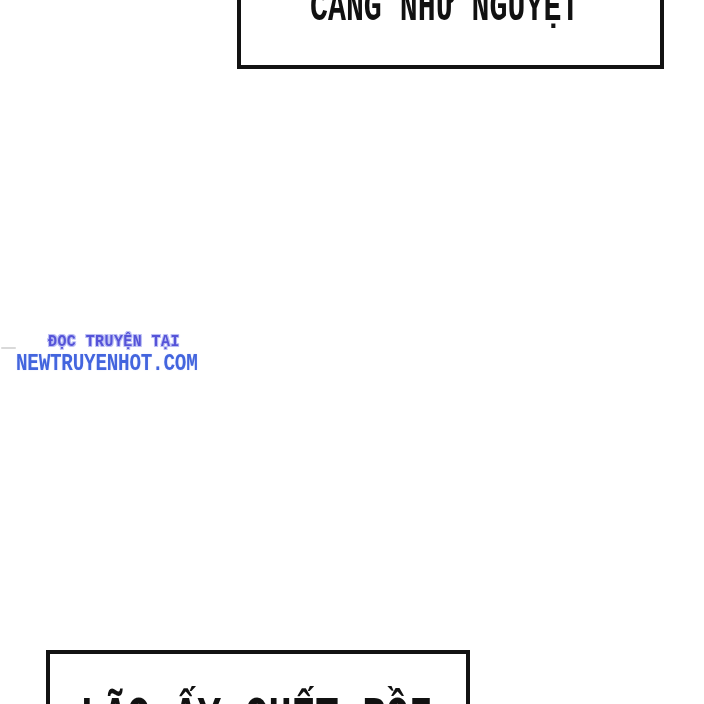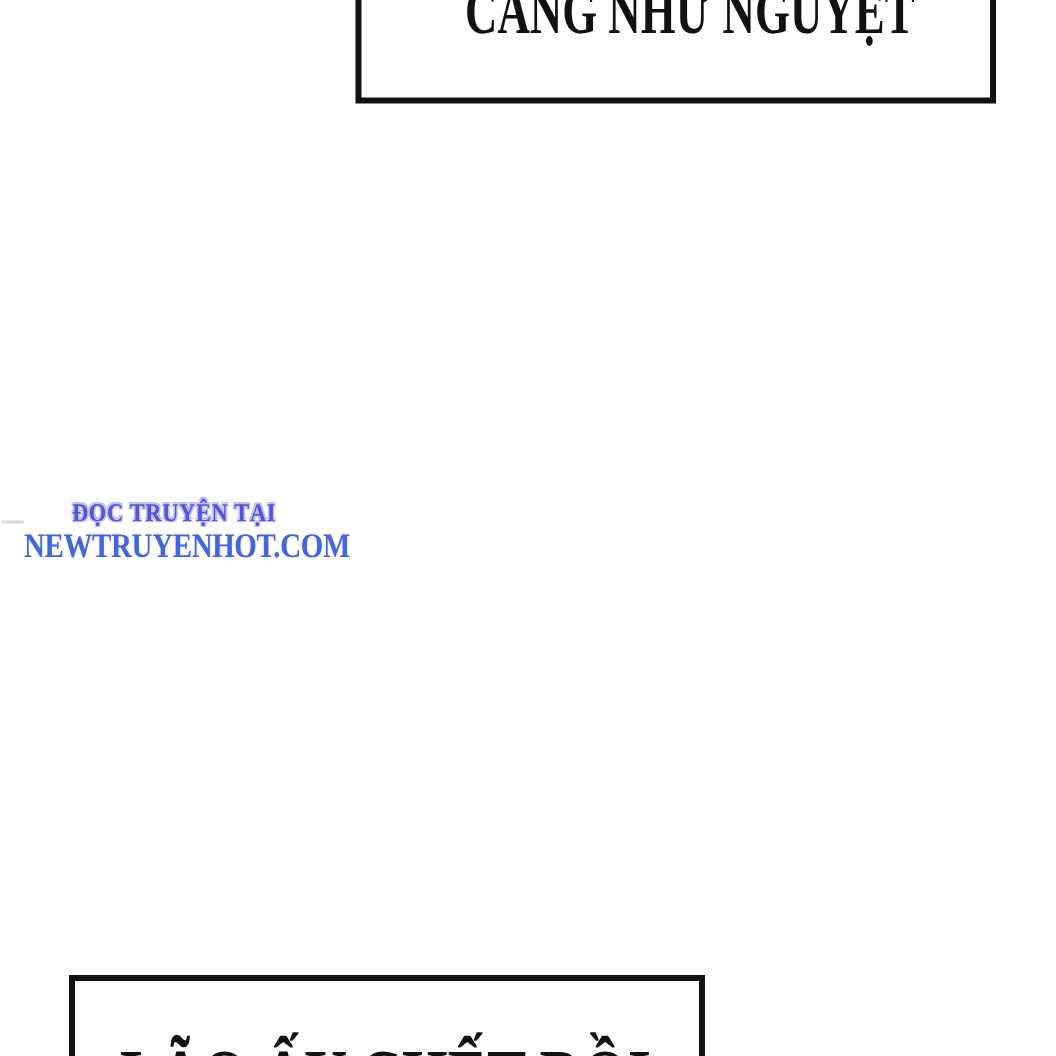--- a/index.html
+++ b/index.html
@@ -6,21 +6,21 @@
     margin: 0;
     padding: 0;
     background: #ffffff;
   }
   #stage {
     position: relative;
     width: 704px;
     height: 704px;
     overflow: hidden;
     background: #ffffff;
-    font-family: Liberation Serif, serif;
+    font-family: Liberation Mono, monospace;
   }
 
   
   .bubble {
     position: absolute;
     background: #ffffff;
     border: 4px solid #121212;
     box-sizing: border-box;
   }
   .bubble-top {

